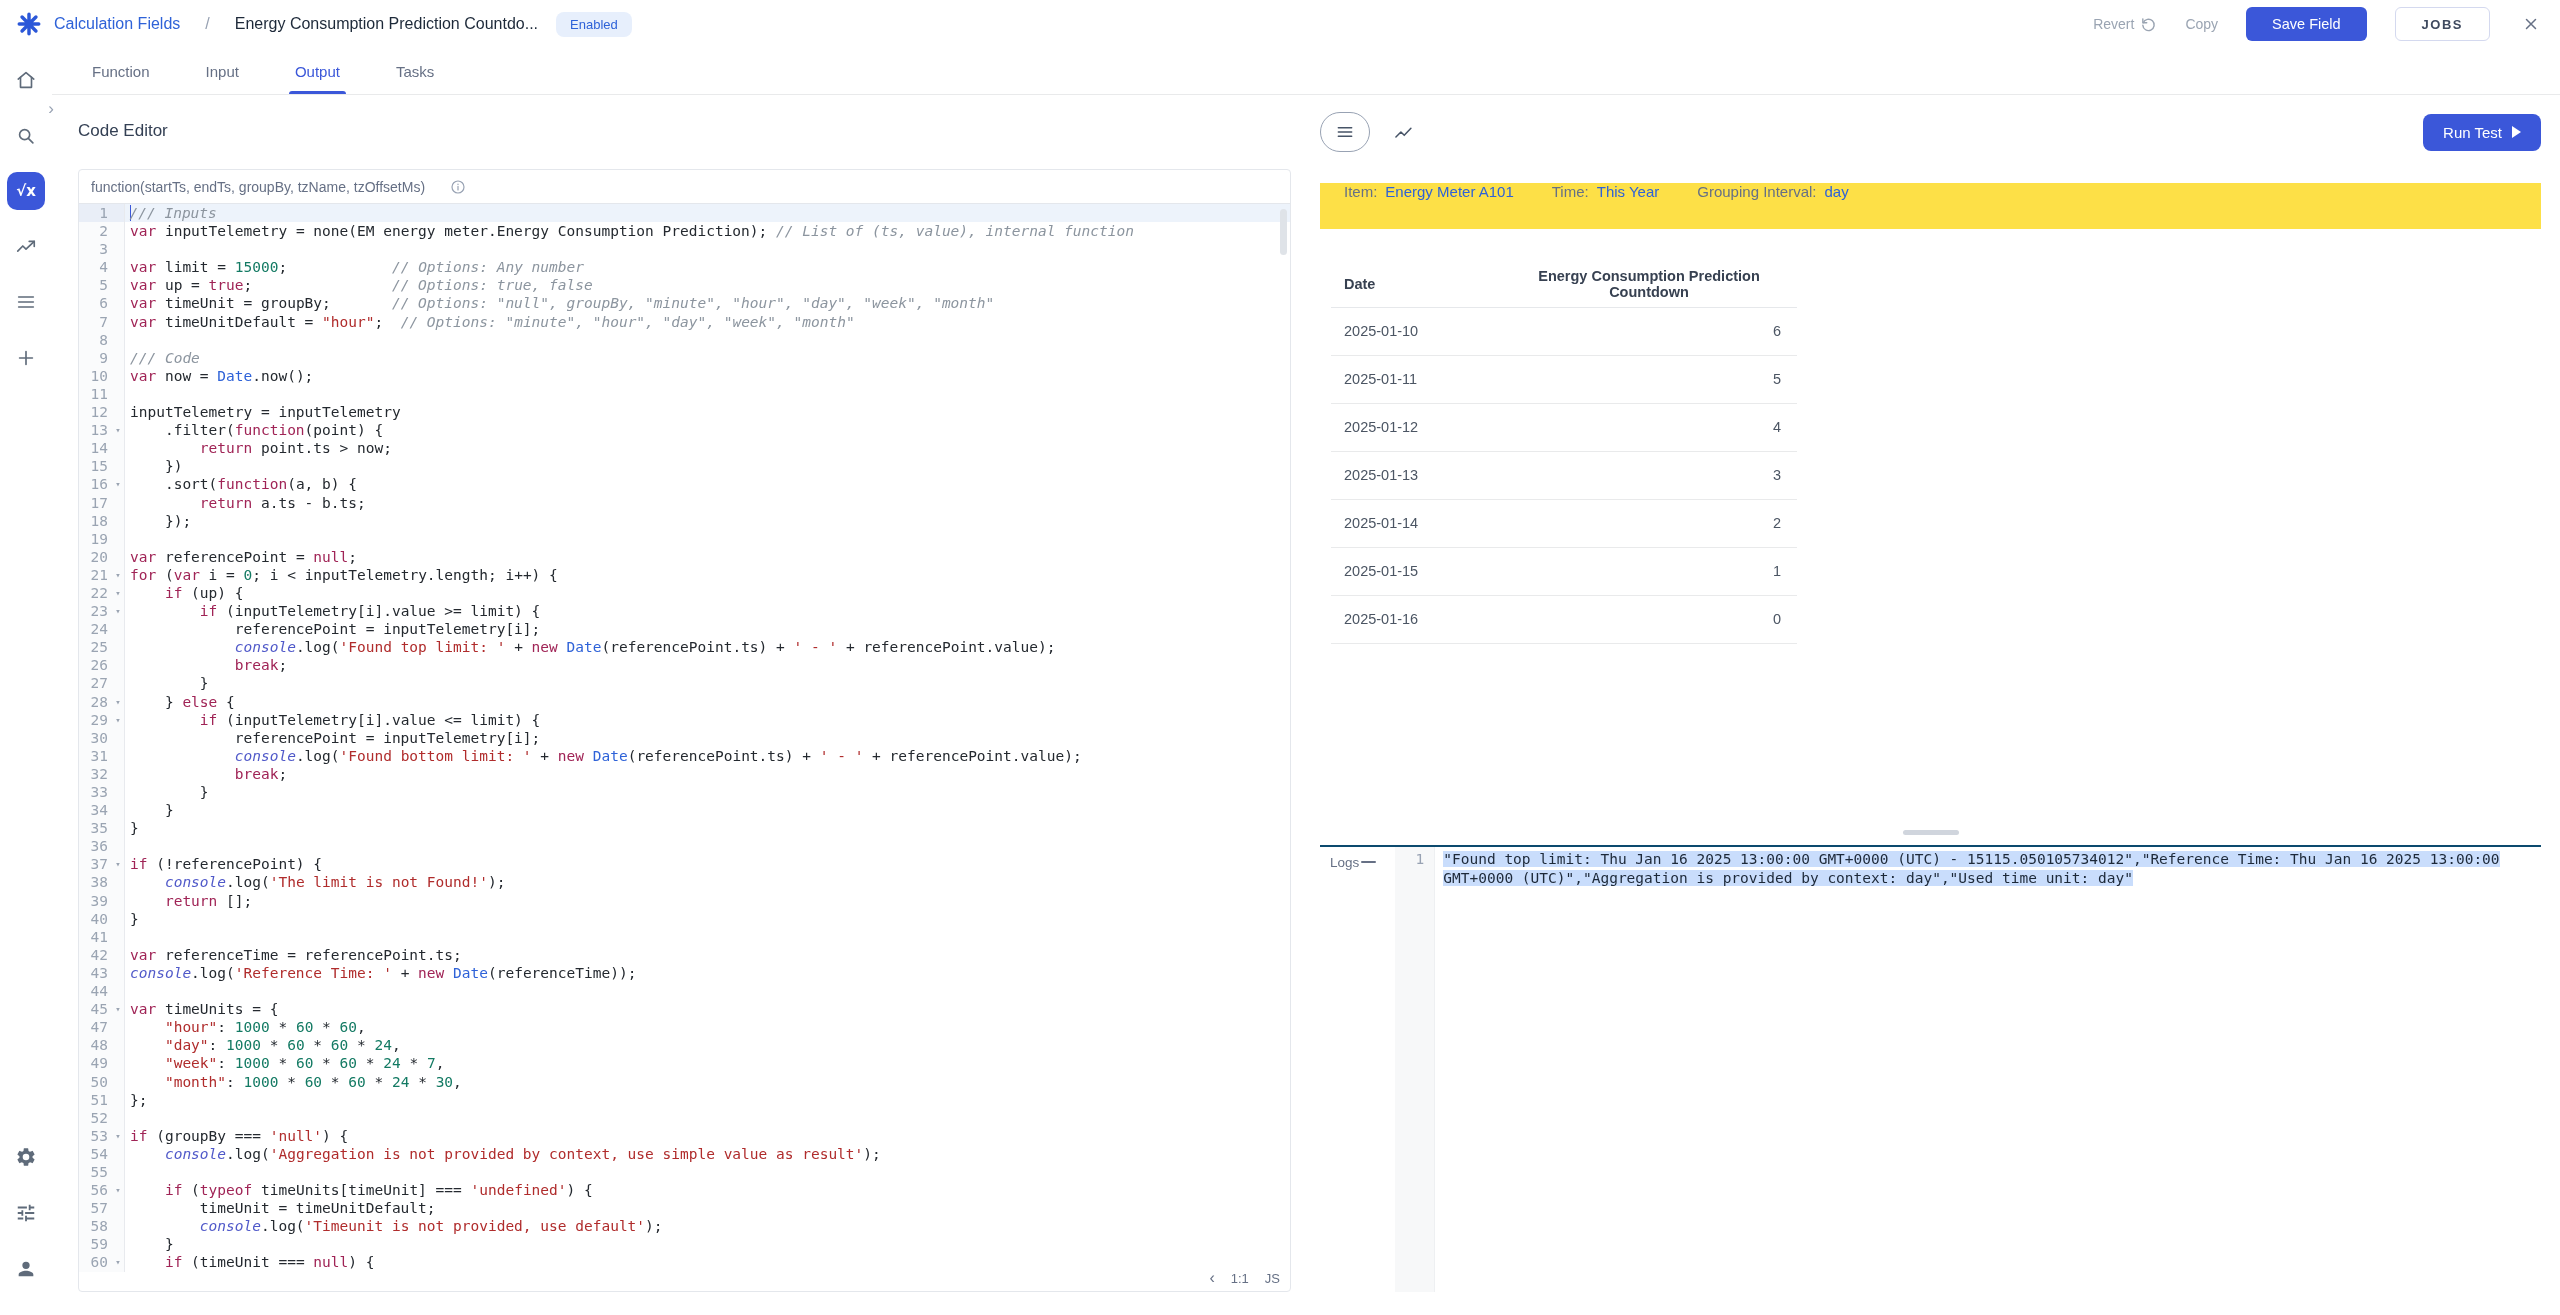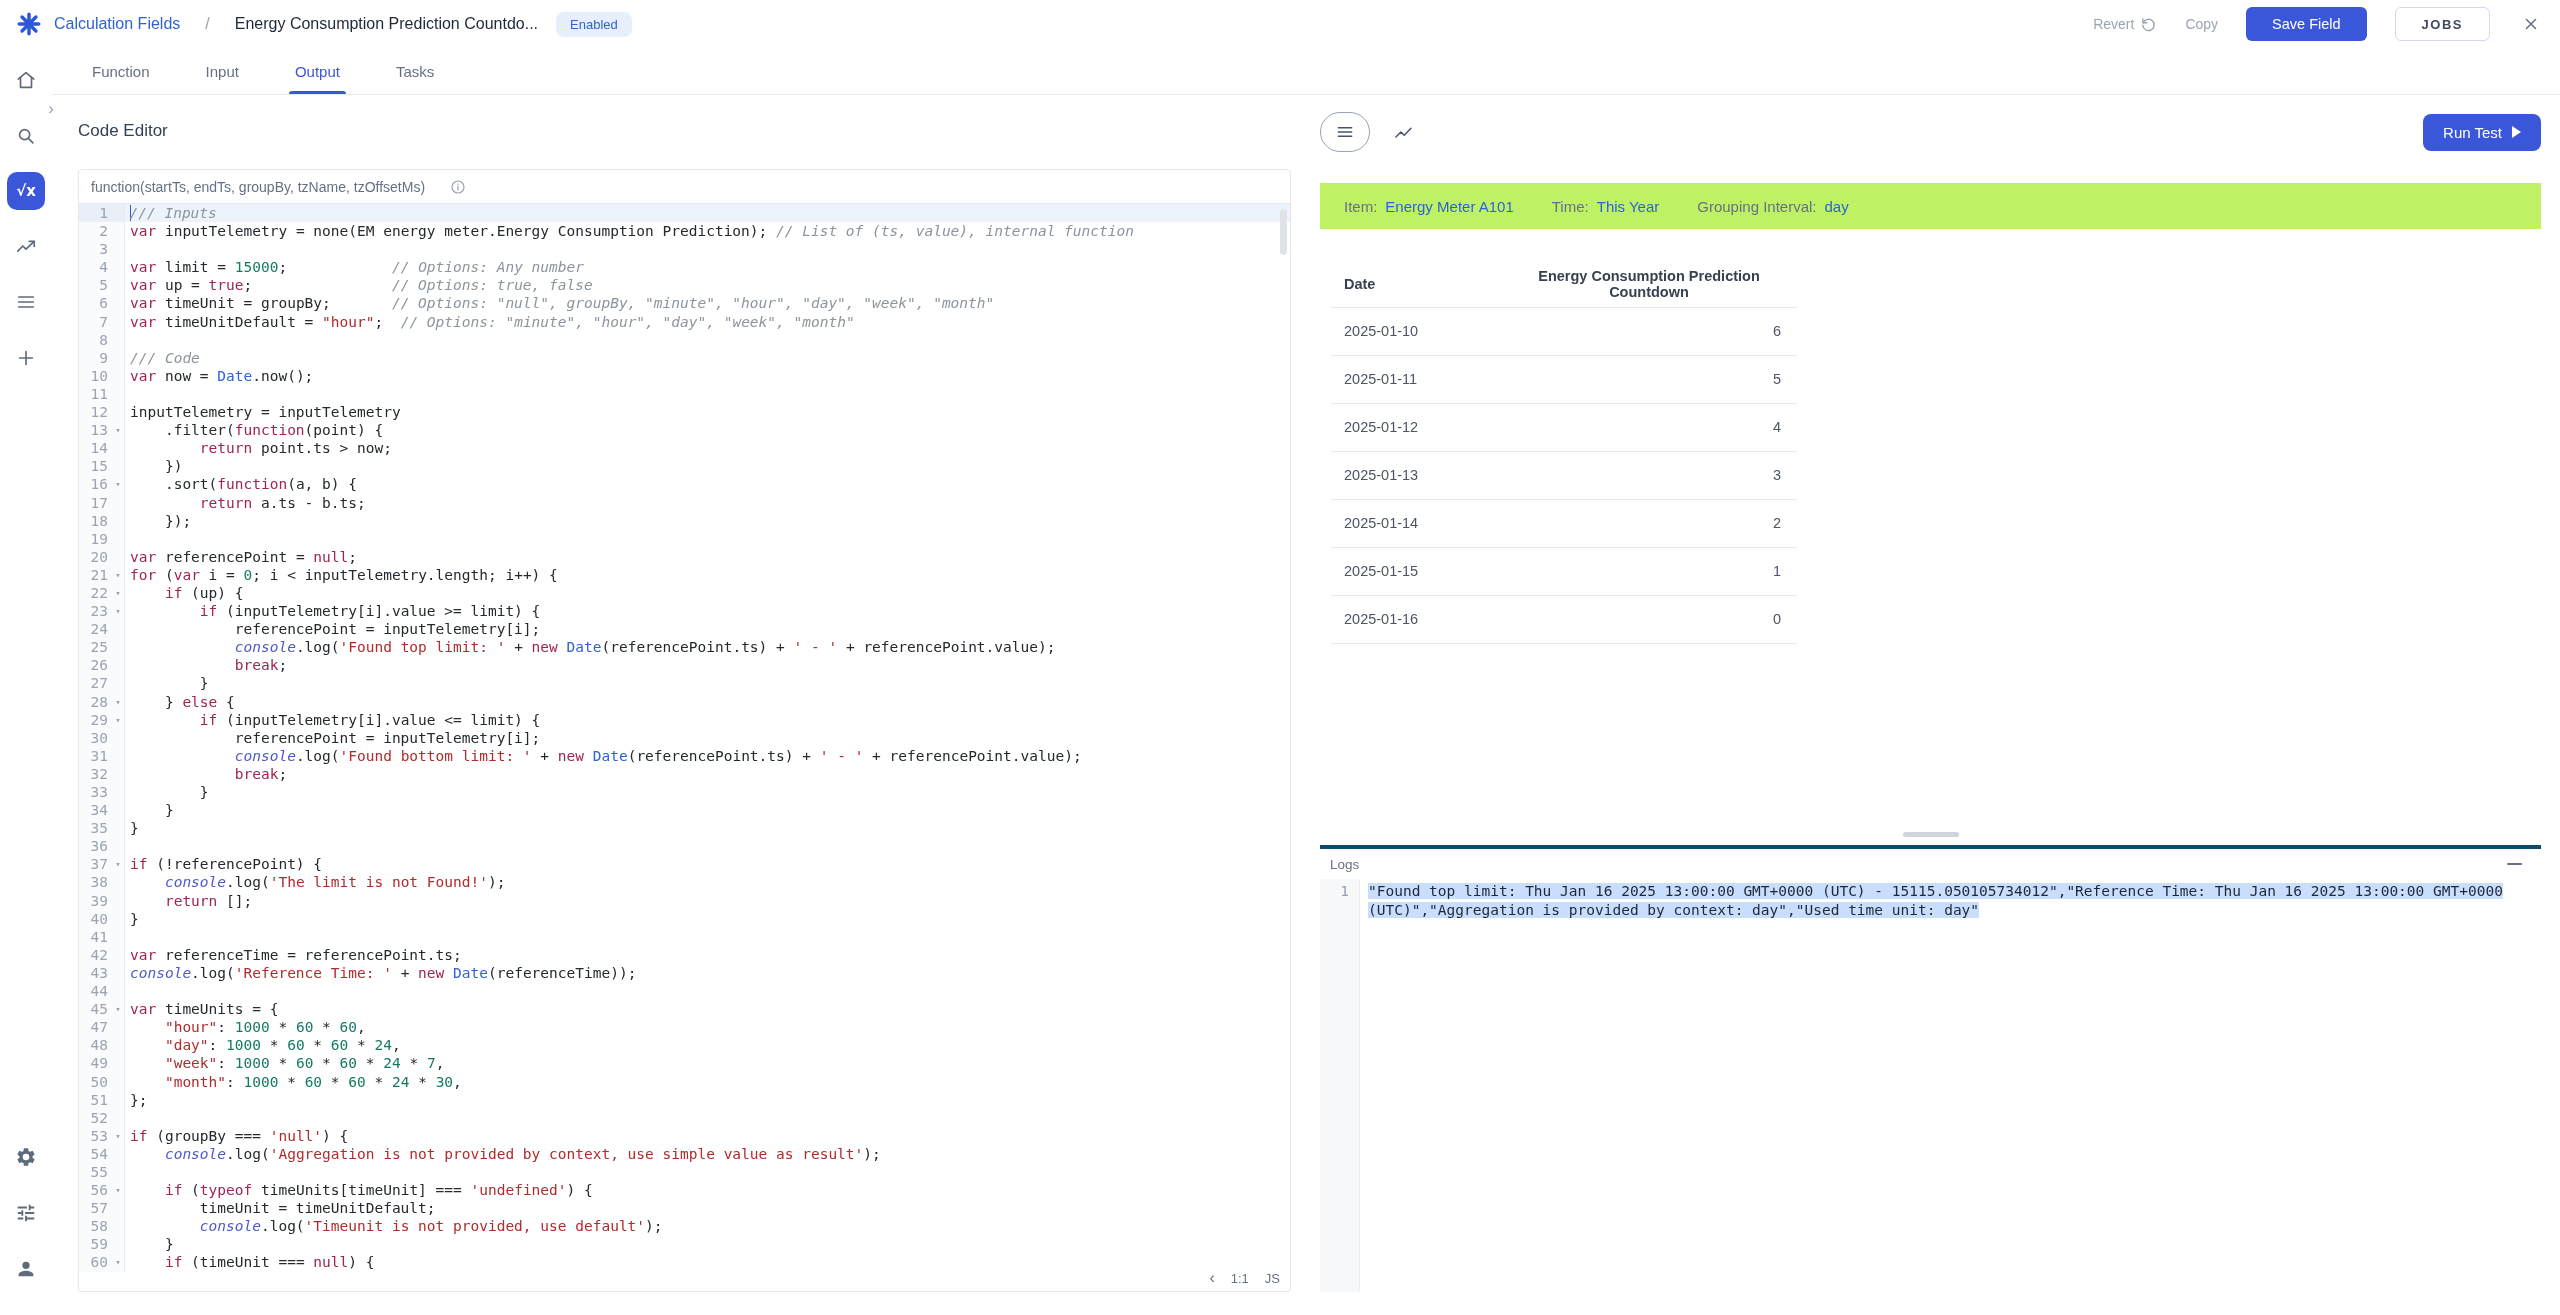--- a/index.html
+++ b/index.html
@@ -78,34 +78,34 @@
 
   
   .test-pane { flex:1; margin-left:29px; min-width:0; display:flex; flex-direction:column; height:1197px; }
   .test-toolbar { margin-top:16px; height:42px; flex:none; display:flex; align-items:center; }
   .toggle-btn { width:50px; height:40px; display:flex; align-items:center; justify-content:center;
     border-radius:20px; color:#475467; margin-right:8px; }
   .toggle-btn.selected { border:1.5px solid #98a2b3; }
   .run-btn { margin-left:auto; background:#3b57d9; color:#fff; height:37px; padding:0 20px; border-radius:8px;
     font-size:15px; font-weight:500; display:flex; align-items:center; gap:10px; }
   .play { width:0; height:0; border-left:9px solid #fff; border-top:6px solid transparent; border-bottom:6px solid transparent; }
-  .context-bar { margin-top:30px; height:46px; flex:none; background:#bef264; display:flex; align-items:center;
+  .context-bar { margin-top:30px; height:46px; flex:none; background:#fde047; display:flex; 
     padding:0 24px; font-size:15px; }
   .ctx-label { color:#667085; margin-right:8px; }
   .ctx-value { color:#2e62d8; margin-right:38px; cursor:pointer; }
   .results-table { margin:32px 0 0 11px; width:466px; border-collapse:collapse; flex:none; }
   .results-table th { height:46px; font-size:14.5px; font-weight:600; color:#374151; border-bottom:1px solid #e6e8eb; }
   .results-table td { height:48px; font-size:14.5px; color:#4b5563; border-bottom:1px solid #e9eaeb; }
   th.col-date, td.col-date { width:170px; text-align:left; padding-left:13px; }
   th.col-value { text-align:center; }
   td.col-value { text-align:right; padding-right:16px; }
   .spacer { flex:1; }
 
-  .logs-section { height:447px; flex:none; border-top:4px solid #0c4a6e; position:relative;
-    display:flex; flex-direction:column; }
+  .logs-section { height:447px; flex:none; border-top:2px solid #0c4a6e; position:relative;
+    display:flex; flex-direction:row; }
   .drag-handle { position:absolute; top:-17px; left:50%; transform:translateX(-50%);
     width:56px; height:5px; border-radius:3px; background:#d0d5dd; cursor:row-resize; }
   .logs-header { height:30px; flex:none; display:flex; align-items:center; padding:0 18px 0 10px;
     font-size:13.5px; color:#667085; }
   .logs-min { margin-left:auto; width:18px; height:14px; display:flex; align-items:center; justify-content:center; }
   .logs-min .bar { width:15px; height:2.5px; background:#667085; border-radius:2px; }
   .logs-body { flex:1; display:flex; font-family:"DejaVu Sans Mono","Liberation Mono",monospace;
     font-size:14.5px; line-height:19px; min-height:0; }
   .logs-gutter { flex:none; width:40px; background:#f7f8f9; border-right:1px solid #eef0f2;
     text-align:right; padding:3px 10px 0 0; color:#98a2b3; }

